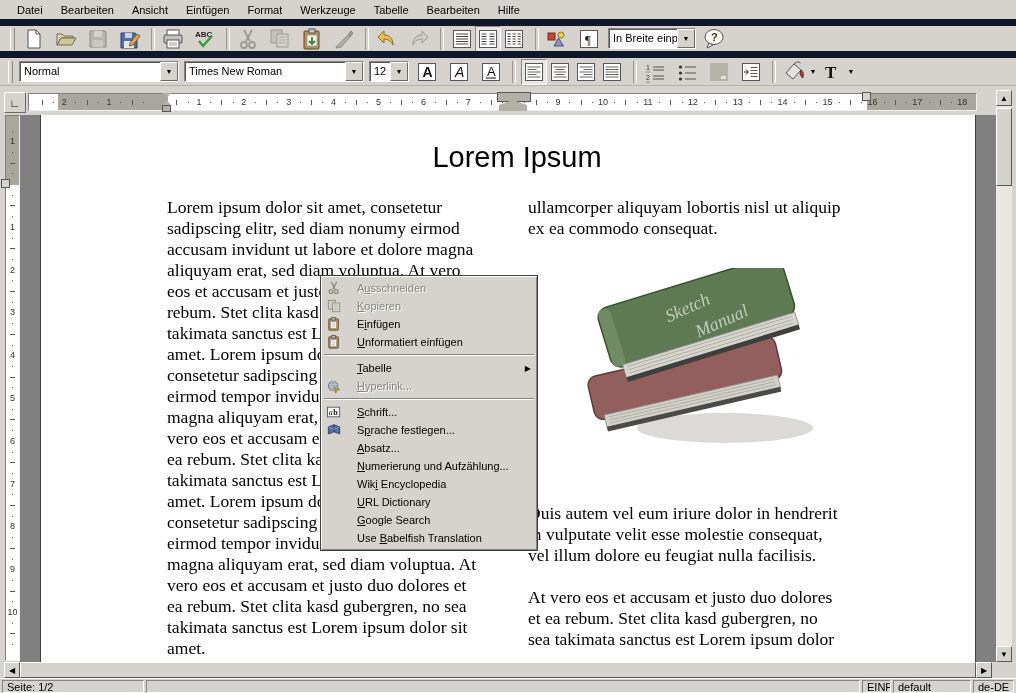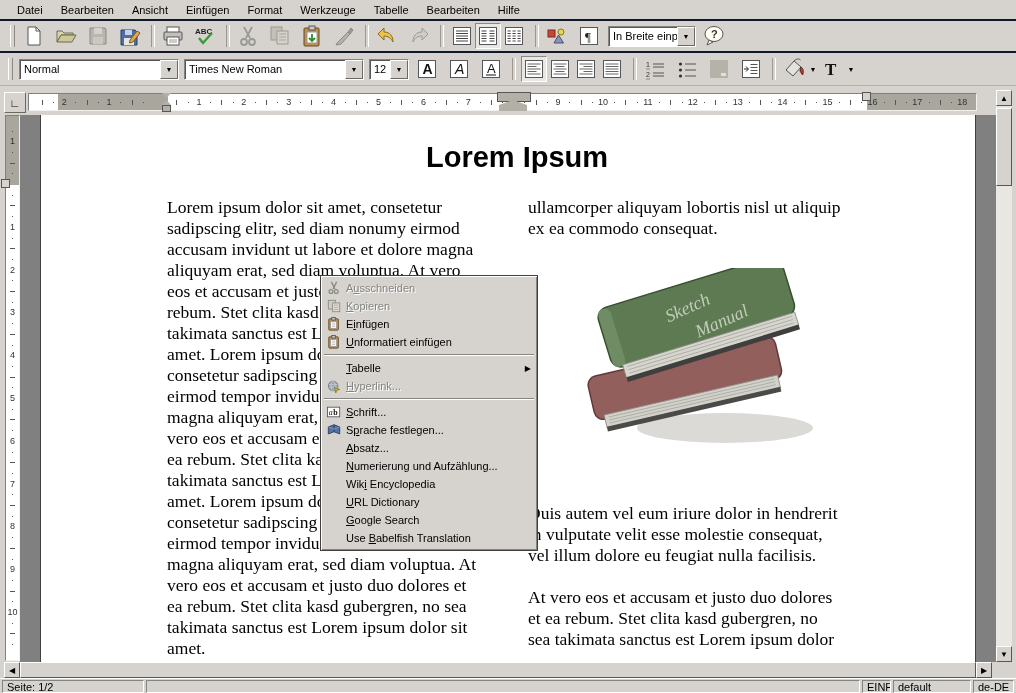--- a/index.html
+++ b/index.html
@@ -4,21 +4,21 @@
 <style>
   html,body{margin:0;padding:0;background:#555;}
   #app{position:relative;width:1016px;height:693px;background:#d6d3ce;overflow:hidden;
        font-family:"Liberation Sans",sans-serif;color:#000;}
   
   .menubar{position:absolute;left:4px;top:0;width:1016px;height:19px;display:flex;align-items:center;
            padding-left:4px;box-sizing:border-box;}
   .menu-item{font-size:11px;padding:2px 9px;white-space:nowrap;}
   
   .toolbar{position:absolute;left:0;width:1016px;display:flex;align-items:center;box-sizing:border-box;
-           border-top:2px solid #0f172a;}
+           border-top:7px solid #0f172a;}
   #toolbar1{top:19px;height:32px;padding-left:10px;}
   #toolbar2{top:51px;height:35px;padding-left:8px;border-bottom:1px solid #b5b2aa;}
   .grip{width:3px;height:22px;border-left:1px solid #fff;border-right:1px solid #8a8a84;margin-right:6px;}
   .tbtn{width:26px;height:26px;display:flex;align-items:center;justify-content:center;
         margin-right:6px;flex:none;box-sizing:border-box;}
   .tbtn svg{display:block;}
   .tbtn.adj{margin-right:0;}
   .tbtn.pressed{background:#e9e7e3;border:1px solid;border-color:#8a8a84 #ffffff #ffffff #8a8a84;}
   .tsep{width:2px;height:22px;margin:0 5px 0 2px;border-left:1px solid #9a978f;border-right:1px solid #ffffff;flex:none;}
   .combo{height:21px;display:flex;flex:none;background:#fff;border:1px solid;margin-right:5px;
@@ -44,33 +44,33 @@
           border:1px solid;border-color:#808080 #f2f0ec #f2f0ec #808080;box-sizing:border-box;}
   .vgray{position:absolute;left:0;width:13px;background:#a9a69e;}
   .vnum{position:absolute;left:50%;transform:translate(-50%,-50%);font-size:9px;color:#333;z-index:2;}
   .vtick{position:absolute;left:4px;width:5px;height:1px;background:#555;z-index:2;}
   .vdot{position:absolute;left:6px;width:1px;height:1px;background:#555;z-index:2;}
   
   .surround{position:absolute;left:20px;top:115px;width:976px;height:547px;background:#808080;}
   .page{position:absolute;left:40px;top:115px;width:936px;height:547px;background:#fff;
         border-left:1px solid #404040;border-right:1px solid #404040;box-sizing:border-box;}
   #doc-title{position:absolute;left:167px;top:141px;width:700px;text-align:center;
-             font-size:29px;font-weight:bold;font-family:"Liberation Sans",sans-serif;z-index:2;}
+             font-size:29px;font-weight:normal;font-family:"Liberation Sans",sans-serif;z-index:2;}
   .tcol{position:absolute;z-index:2;}
   .tline{font-family:"Liberation Serif",serif;font-size:17.5px;line-height:21px;white-space:nowrap;}
   #left-col{left:167px;top:197px;}
   #rc-para1{left:528px;top:197px;}
   #rc-para2{left:528px;top:503px;}
   #rc-para3{left:528px;top:587px;}
   #books{position:absolute;left:575px;top:268px;z-index:2;}
   
   #context-menu{position:absolute;left:320px;top:275px;width:218px;z-index:50;background:#d6d3ce;
                 padding:3px 1px;box-sizing:border-box;border:1px solid #404040;
                 box-shadow:inset 1px 1px 0 #ffffff,inset -1px -1px 0 #848480;}
-  .cm-item{height:18px;display:flex;align-items:center;font-size:11px;}
+  .cm-item{height:18px;display:flex;align-items:center;font-size:11px;gap:11px;}
   .cm-icon{width:24px;flex:none;display:flex;justify-content:center;align-items:center;}
   .cm-label{flex:1;white-space:nowrap;}
   .cm-arrow{flex:none;padding-right:5px;font-size:8px;}
   .cm-sep{height:0;border-top:1px solid #848480;border-bottom:1px solid #ffffff;margin:3px 2px;}
   .cm-disabled{color:#848480;text-shadow:1px 1px 0 #fff;}
   
   .sb{position:absolute;background:#e9e7e1;}
   .sb-btn{position:absolute;width:16px;height:16px;background:#d6d3ce;display:flex;align-items:center;justify-content:center;
           font-size:8px;border:1px solid;border-color:#fff #55555a #55555a #fff;box-sizing:border-box;}
   .sb-thumb{position:absolute;background:#d6d3ce;border:1px solid;border-color:#fff #55555a #55555a #fff;box-sizing:border-box;}

